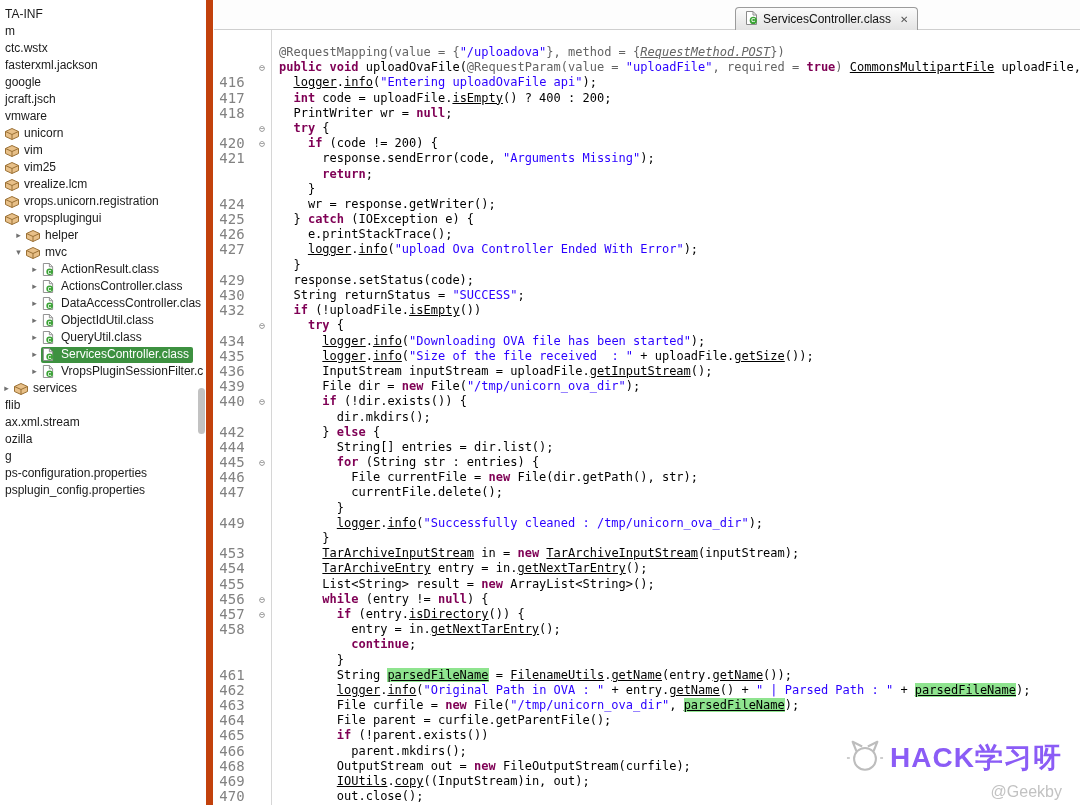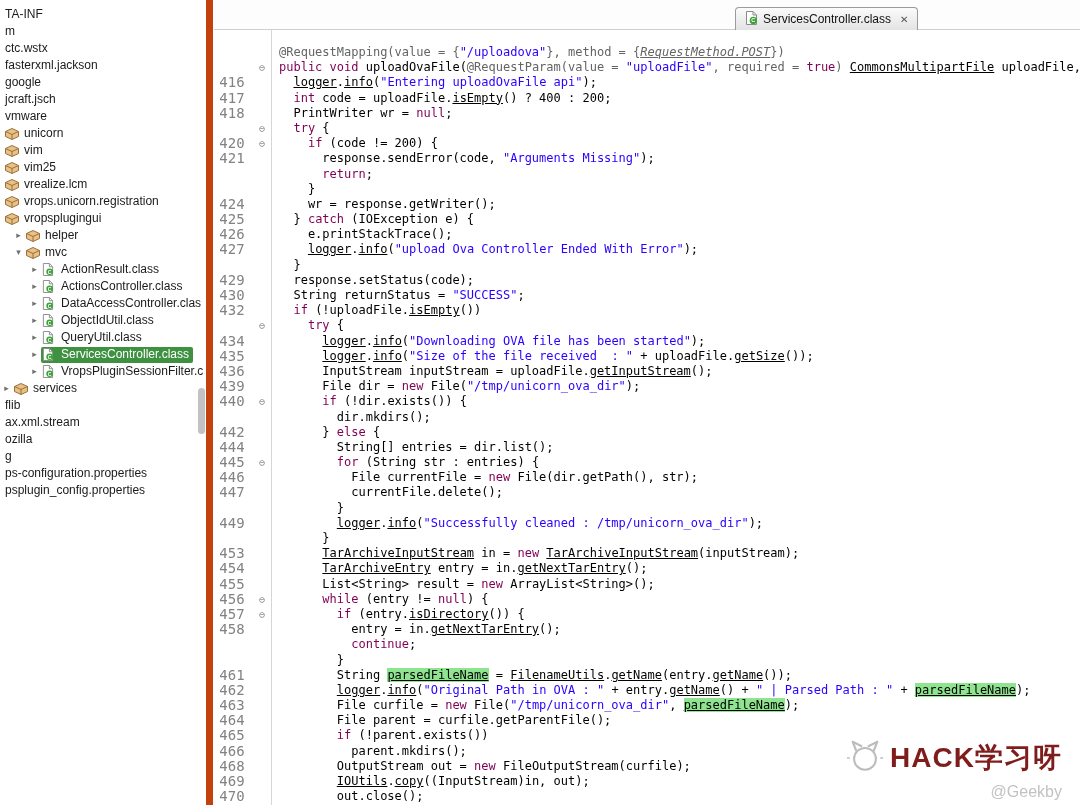--- a/index.html
+++ b/index.html
@@ -29,30 +29,30 @@
 
   .codewrap { position:absolute; top:30px; left:0; right:0; bottom:0; overflow:hidden;
               padding-top:15px; font-family:"DejaVu Sans Mono", monospace; font-size:12px; }
   .gutter-sep { position:absolute; left:57px; top:0; bottom:0; width:1px; background:#d6d6d6; }
   .code-row { height:15.2px; line-height:15.2px; display:flex; white-space:pre; }
   .lnum { width:39px; flex:none; text-align:center; color:#828282; font-size:14px; padding-right:3px; }
   .fold { width:18px; flex:none; text-align:center; color:#8d8d8d; font-size:10px; }
   .ctext { flex:1; padding-left:8px; overflow:hidden; }
 
   .tk-p  { color:#000; }
-  .tk-k  { color:#7f0055; font-weight:normal; }
+  .tk-k  { color:#7f0055; font-weight:bold; }
   .tk-s  { color:#2a00ff; }
   .tk-a  { color:#646464; }
   .tk-u  { color:#000; text-decoration:underline; }
   .tk-sf { color:#646464; font-style:italic; text-decoration:underline; }
   .tk-hl { color:#000; background:#8fe48f; text-decoration:underline; }
 
   
   .watermark { position:absolute; right:18px; bottom:26px; display:flex; align-items:center;
-               gap:6px; color:#7f1d1d; }
+               gap:6px; color:#8b5cf6; }
   .wm-text { font-size:28px; font-weight:bold; letter-spacing:1px; }
   .wm-handle { position:absolute; right:18px; bottom:4px; color:#c2c2c2; font-size:16px; }
 </style>
 </head>
 <body>
 
 <div class="sidebar">
   <div>
       <div class="tree-row" style="padding-left: 4px;">
         <span class="tree-body">

